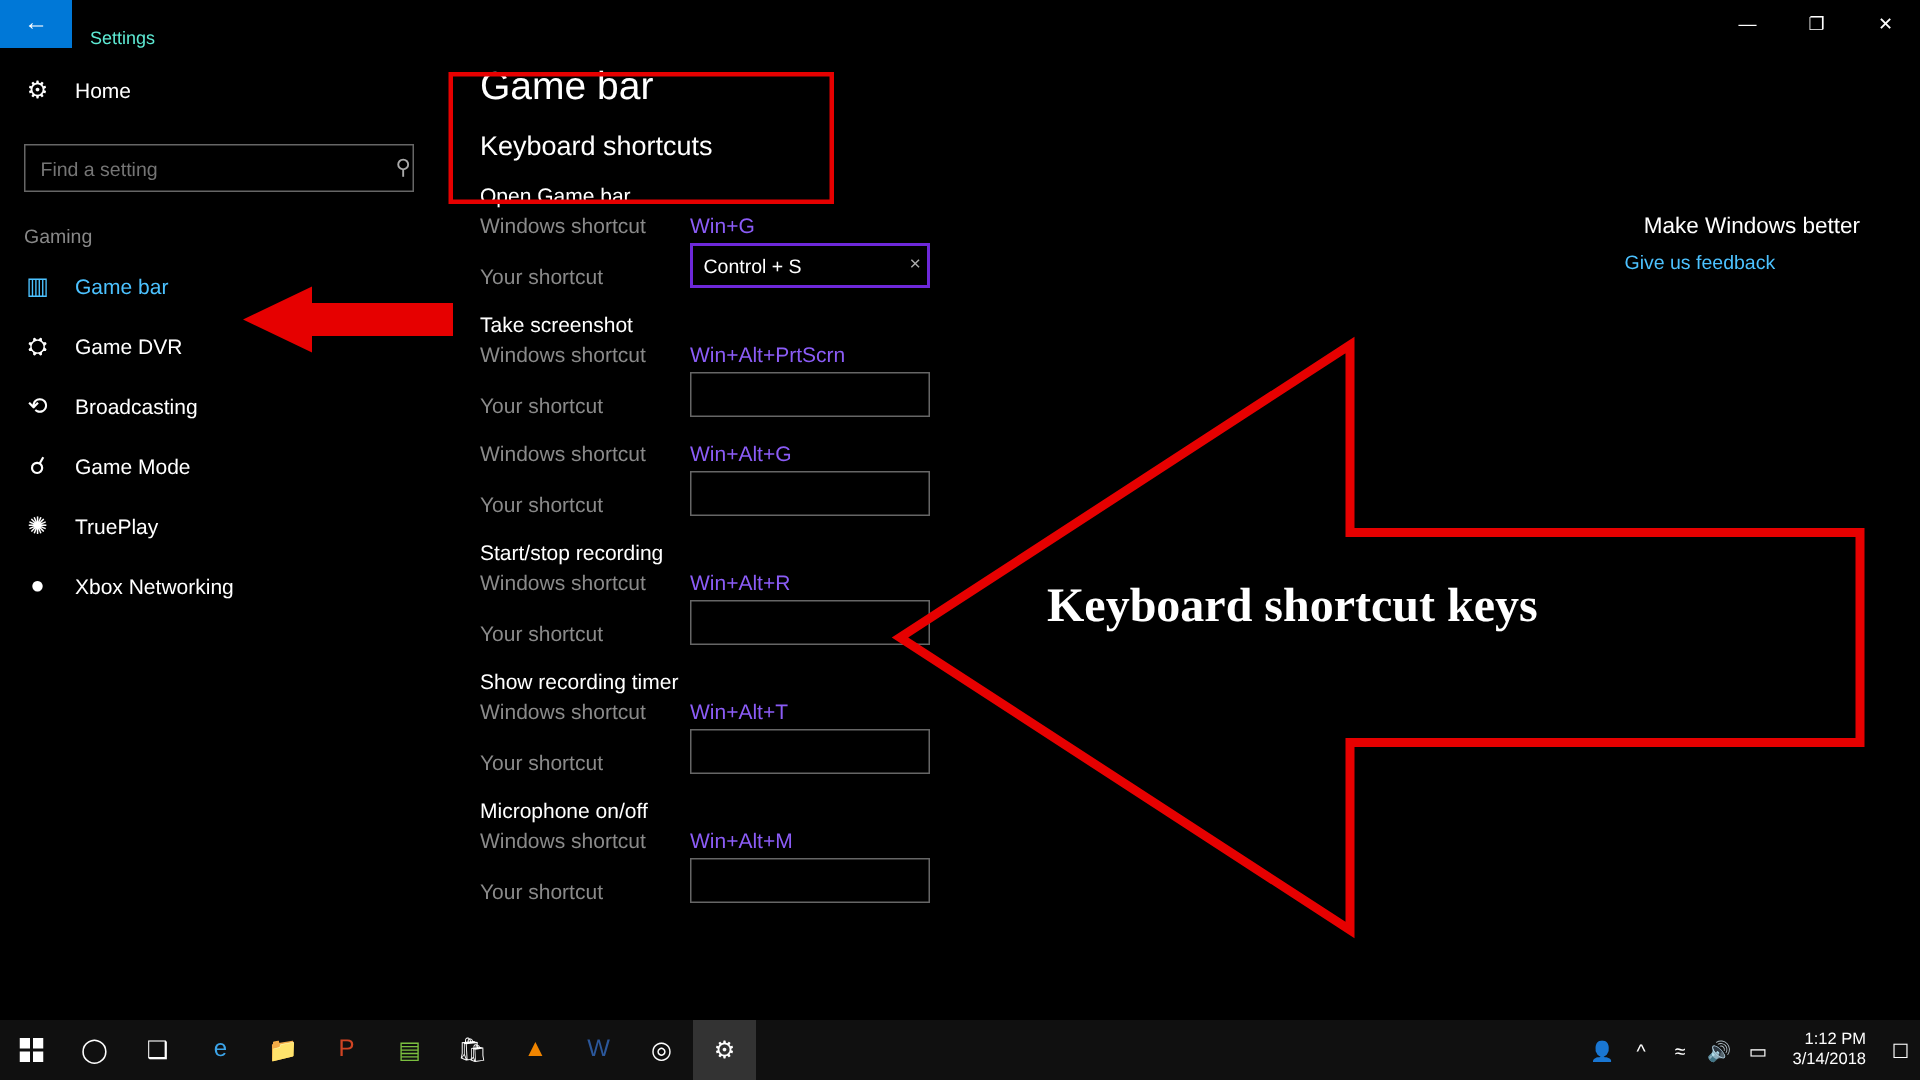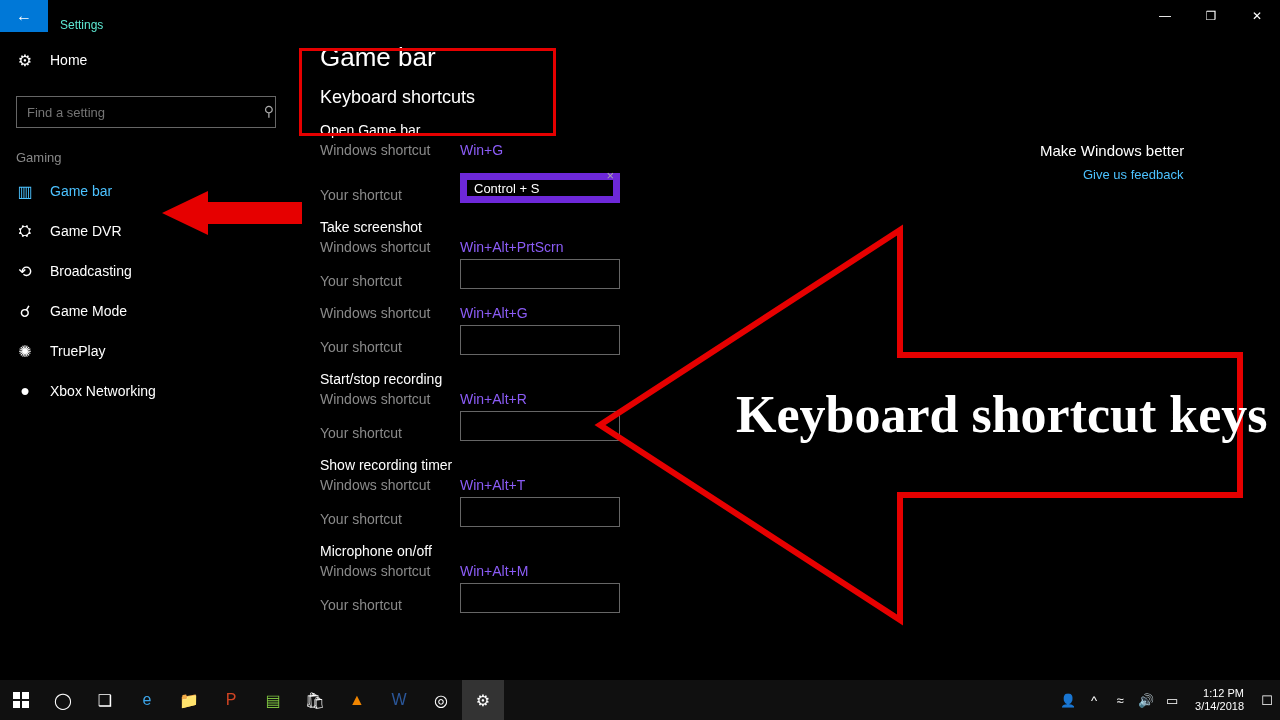--- a/index.html
+++ b/index.html
@@ -27,35 +27,35 @@
 .main { flex: 1; padding: 10px 12px 0 20px; position: relative; overflow: hidden; }
 .page-heading { font-size: 26px; font-weight: 300; margin-bottom: 14px; }
 .section-heading { font-size: 18px; font-weight: 400; margin-bottom: 14px; }
 
 .shortcut-block { margin-bottom: 16px; }
 .sc-title { font-size: 14px; color: #fff; margin-bottom: 4px; }
 .sc-row { display: flex; align-items: flex-end; margin-bottom: 4px; font-size: 14px; }
 .sc-label { width: 140px; color: #8a8a8a; }
 .sc-value { color: #8b5cf6; }
 .sc-input { width: 160px; height: 30px; border: 1px solid #666; background: transparent; color: #fff; padding: 0 8px; font-size: 13px; }
-.sc-input.focused { border: 7px solid #6d28d9; padding: 0 12px 0 7px; margin-top: 11px; }
+.sc-input.focused { border: 2px solid #6d28d9; padding: 0 12px 0 7px; }
 .sc-input-wrap { position: relative; display: inline-block; }
 .sc-clear { position: absolute; right: 6px; top: 6px; color: #aaa; font-size: 13px; }
 
 .right-pane { position: absolute; right: 40px; top: 110px; width: 200px; }
-.right-head { font-size: 15px; margin-bottom: 8px; }
+.right-head { font-size: 15px; margin-bottom: 8px; text-align: right; }
 .right-link { color: #4cc2ff; font-size: 13px; margin-left: 43px; }
 
 .red-box1 { position: absolute; left: 299px; top: 48px; width: 257px; height: 88px; border: 3px solid #e60000; pointer-events: none; }
 
 .arrow-left { position: absolute; left: 162px; top: 188px; pointer-events: none; }
 .arrow-left svg { display: block; }
 
 .big-arrow { position: absolute; left: 570px; top: 215px; pointer-events: none; }
-.big-arrow-text { position: absolute; left: 736px; top: 385px; color: #fff; font-family: "Times New Roman", serif; font-size: 52px; font-weight: bold; pointer-events: none; }
+.big-arrow-text { position: absolute; left: 698px; top: 385px; color: #fff; font-family: "Times New Roman", serif; font-size: 32px; font-weight: bold; pointer-events: none; }
 
 .taskbar { position: absolute; bottom: 0; left: 0; right: 0; height: 40px; background: #101010; display: flex; align-items: center; }
 .tb-icon { width: 42px; height: 40px; display: flex; align-items: center; justify-content: center; font-size: 16px; color: #fff; }
 .tb-icon.sel { background: #333; }
 .tb-right { margin-left: auto; display: flex; align-items: center; height: 40px; }
 .tb-sys { width: 26px; height: 40px; display:flex; align-items:center; justify-content:center; font-size: 13px; color:#fff; }
 .tb-clock { font-size: 11px; line-height: 1.2; text-align: right; padding: 0 10px; color:#fff; }
 </style>
 </head>
 <body>

